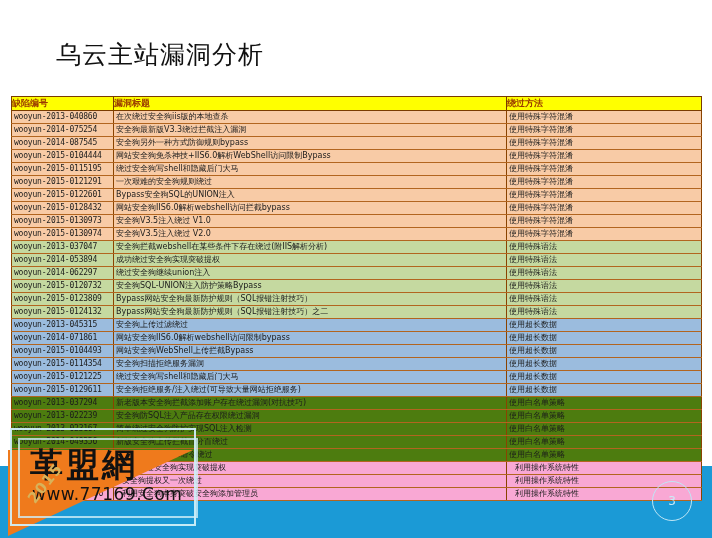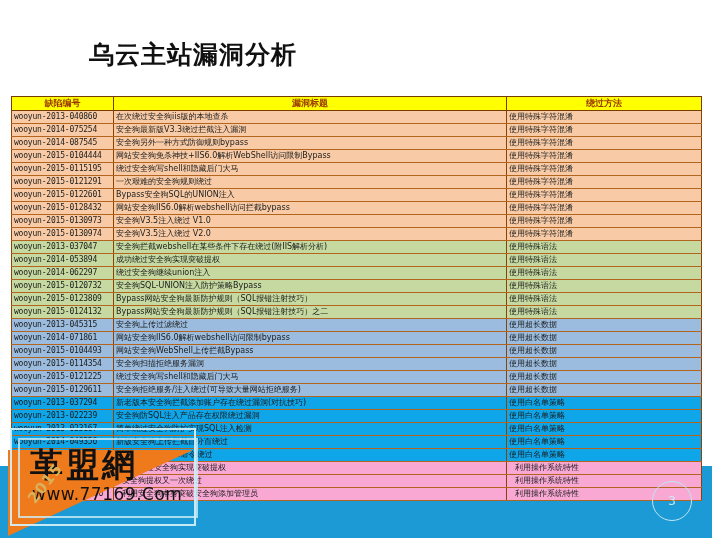--- a/index.html
+++ b/index.html
@@ -20,26 +20,26 @@
     position: absolute;
     left: 0;
     bottom: 0;
     width: 712px;
     height: 72px;
     background: #1b9ad6;
   }
   
   .title {
     position: absolute;
-    left: 89px;
+    left: 56px;
     top: 40px;
     font-size: 25px;
     line-height: 30px;
     color: #101010;
-    font-weight: bold;
+    font-weight: normal;
     letter-spacing: 1px;
     white-space: nowrap;
   }
   
   .table-wrap {
     position: absolute;
     left: 11px;
     top: 96px;
     width: 690px;
   }
@@ -53,21 +53,21 @@
   table.vuln col.c-title { width: 393px; }
   table.vuln col.c-meth  { width: 195px; }
 
   table.vuln th {
     background: #ffff00;
     color: #9a3a00;
     font-weight: bold;
     font-size: 9px;
     height: 13px;
     line-height: 13px;
-    text-align: center;
+    text-align: left;
     border: 1px solid #7a3b00;
     padding: 0;
   }
   table.vuln td {
     height: 12px;
     line-height: 12px;
     padding: 0 1px 0 2px;
     border-left: 1px solid #8a4300;
     border-right: 1px solid #8a4300;
     border-top: 1px solid #b2651f;
@@ -75,21 +75,21 @@
     color: #1b1b1b;
     font-size: 8px;
     overflow: hidden;
     white-space: nowrap;
   }
   td.idcell { font-family: "DejaVu Sans Mono", "Liberation Mono", monospace; font-size: 7.6px; letter-spacing: -0.2px;}
   
   tr.g-peach  td { background: #f8cba6; }
   tr.g-green  td { background: #c5d9a0; }
   tr.g-blue   td { background: #9bbcde; }
-  tr.g-purple td { background: #0ea5e9; }
+  tr.g-purple td { background: #4d7c0f; }
   tr.g-orange td { background: #f9a8d4; padding-left: 8px; }
 
   
   .wm {
     position: absolute;
     left: 8px;
     top: 424px;
     width: 260px;
     height: 110px;
     pointer-events: none;

